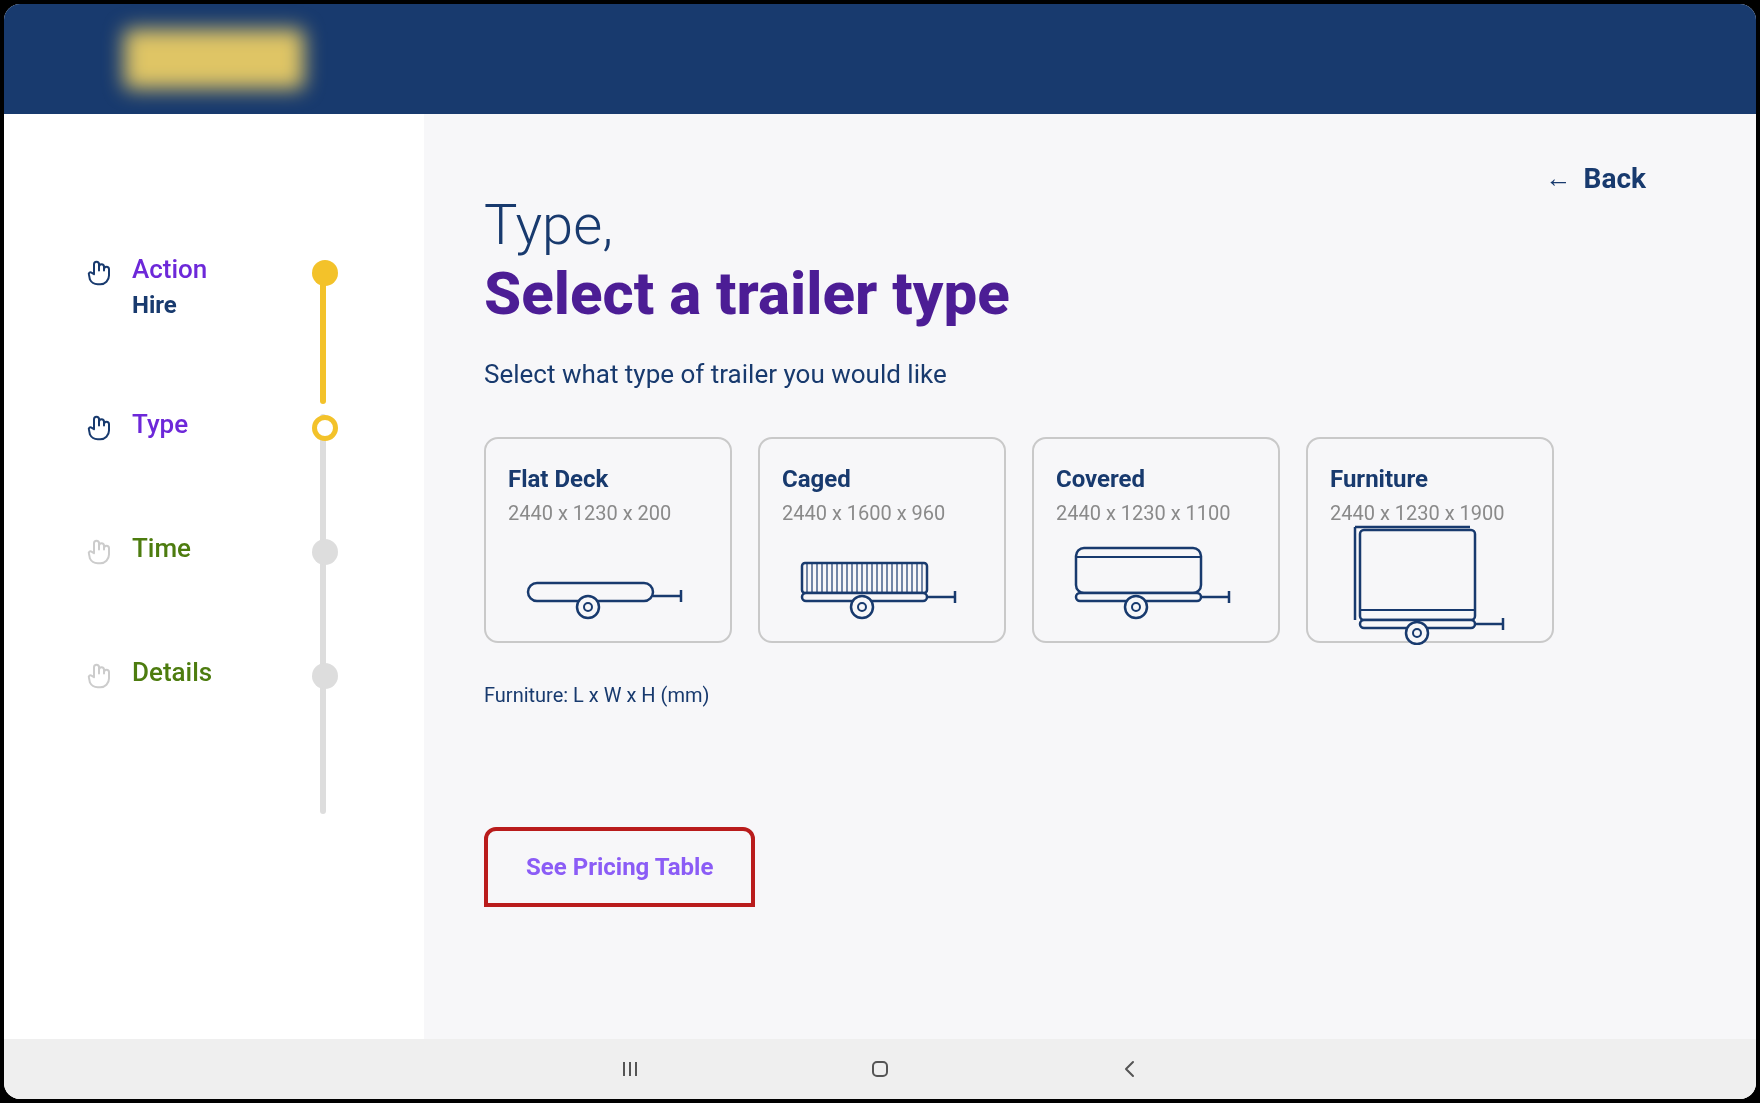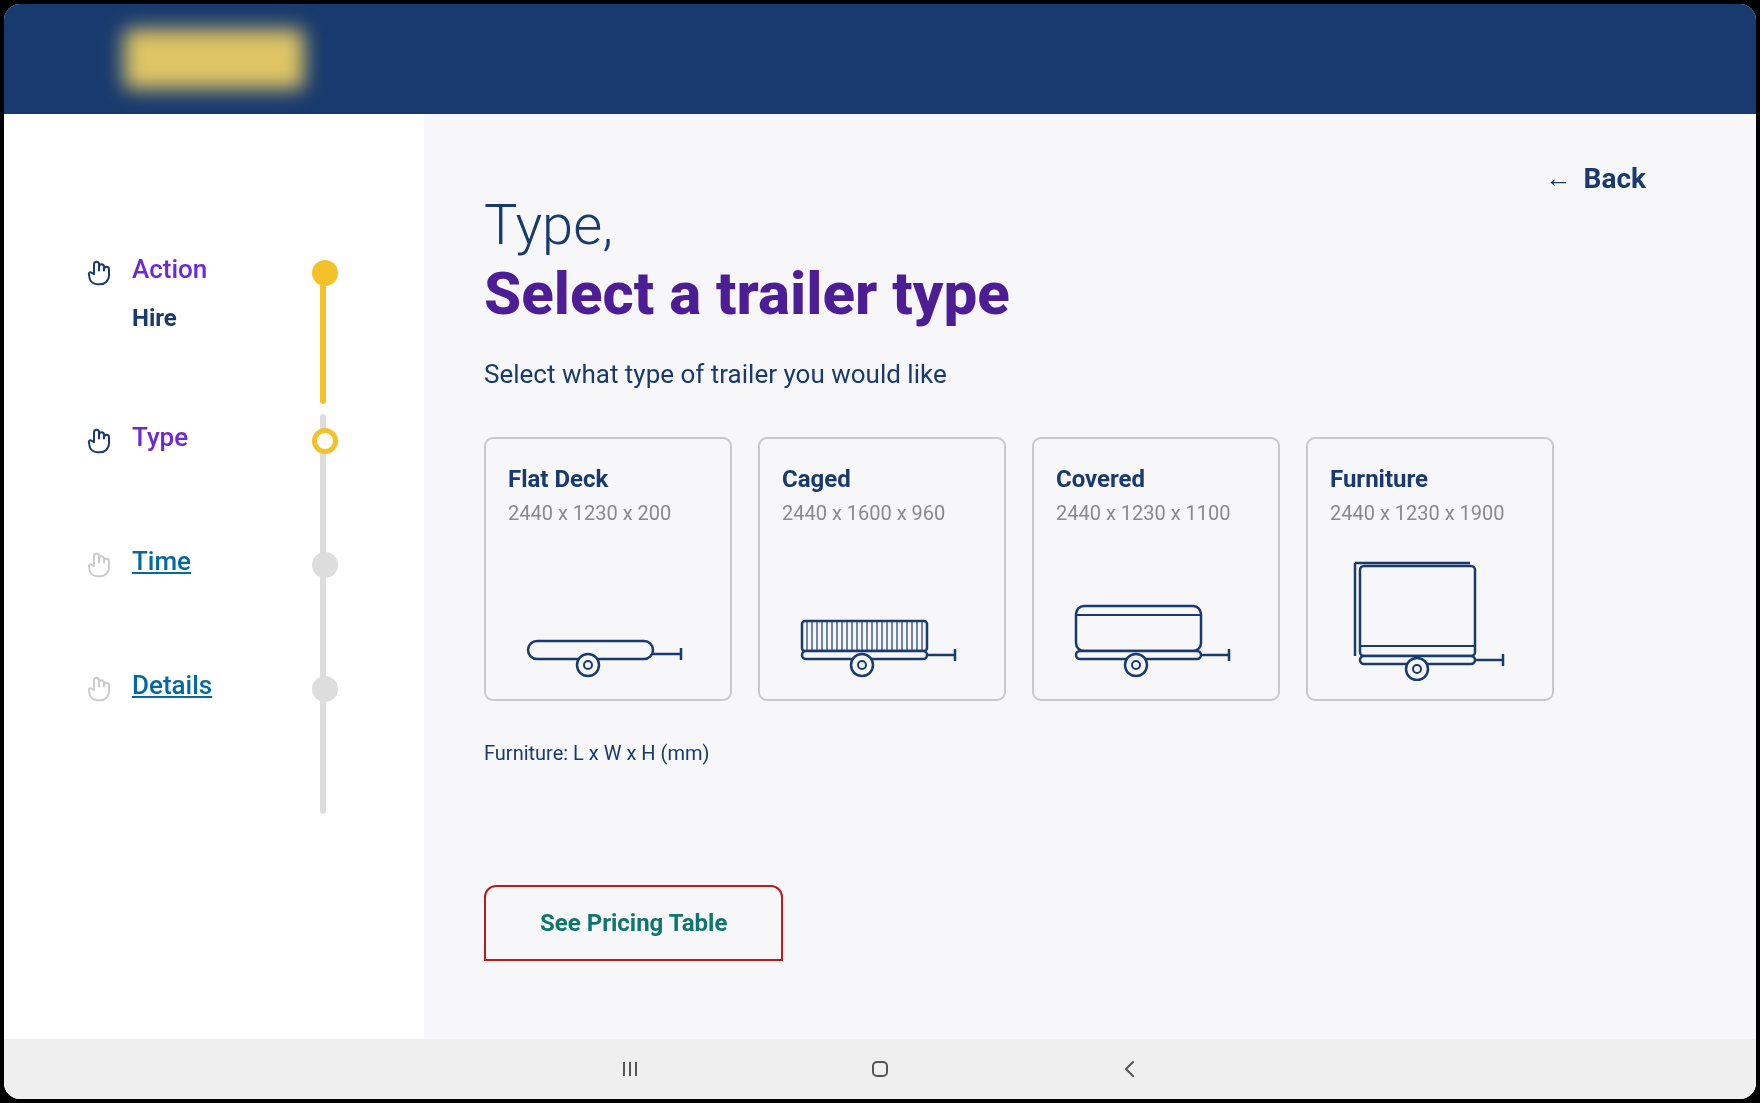--- a/index.html
+++ b/index.html
@@ -65,23 +65,23 @@
     margin-bottom: 90px;
     position: relative;
   }
   .step .hand-icon {
     width: 30px; height: 30px;
     flex-shrink: 0;
     margin-top: 4px;
   }
   .step .labels { flex: 1; }
   .step .step-label { font-size: 26px; color: #6d28d9; font-weight: 500; }
-  .step .step-sub   { font-size: 24px; color: #183a6e; font-weight: 700; margin-top: 20px; }
+  .step .step-sub   { font-size: 24px; color: #183a6e; font-weight: 700; margin-top: 7px; }
   .step.disabled .step-label,
-  .step.disabled .hand-icon { color: #0369a1; text-decoration: underline; }
+  .step.disabled .hand-icon { color: #4d7c0f; }
   .step.disabled .hand-icon svg path { stroke: #ccc; }
   .step-dot {
     position: absolute;
     left: 228px;
     top: 6px;
     width: 26px; height: 26px;
     border-radius: 50%;
   }
   .step-dot.filled { background: #f3c22a; }
   .step-dot.ring   { background: #fff; border: 5px solid #f3c22a; }
@@ -123,48 +123,48 @@
     color: #183a6e;
     margin-bottom: 48px;
   }
   .options {
     display: flex;
     gap: 26px;
     margin-bottom: 40px;
   }
   .option {
     width: 248px;
-    height: 264px;
+    height: 206px;
     border: 2px solid #c9c9c9;
-    border-radius: 9px;
+    border-radius: 14px;
     background: #f7f7f9;
     padding: 26px 22px 18px 22px;
     display: flex;
     flex-direction: column;
     cursor: pointer;
   }
   .option-title { font-size: 24px; font-weight: 700; color: #183a6e; margin-bottom: 8px; }
   .option-dims  { font-size: 20px; color: #8a8a8a; }
   .option-svg {
     margin-top: auto;
     display: flex;
     align-items: flex-end;
     justify-content: center;
     height: 120px;
   }
   .option-svg svg { display: block; }
   .dims-note { font-size: 20px; color: #183a6e; margin-bottom: 120px; }
   .pricing-btn {
     display: inline-block;
-    border: 2px solid #b91c1c;
+    border: 4px solid #b91c1c;
     border-radius: 12px 12px 0 0;
-    padding: 22px 54px;
+    padding: 22px 38px;
     font-size: 24px;
     font-weight: 700;
-    color: #0f766e;
+    color: #8b5cf6;
     background: #f7f7f9;
     cursor: pointer;
   }
 
   .nav-bar {
     height: 60px;
     background: #efefef;
     display: flex;
     align-items: center;
     justify-content: center;

